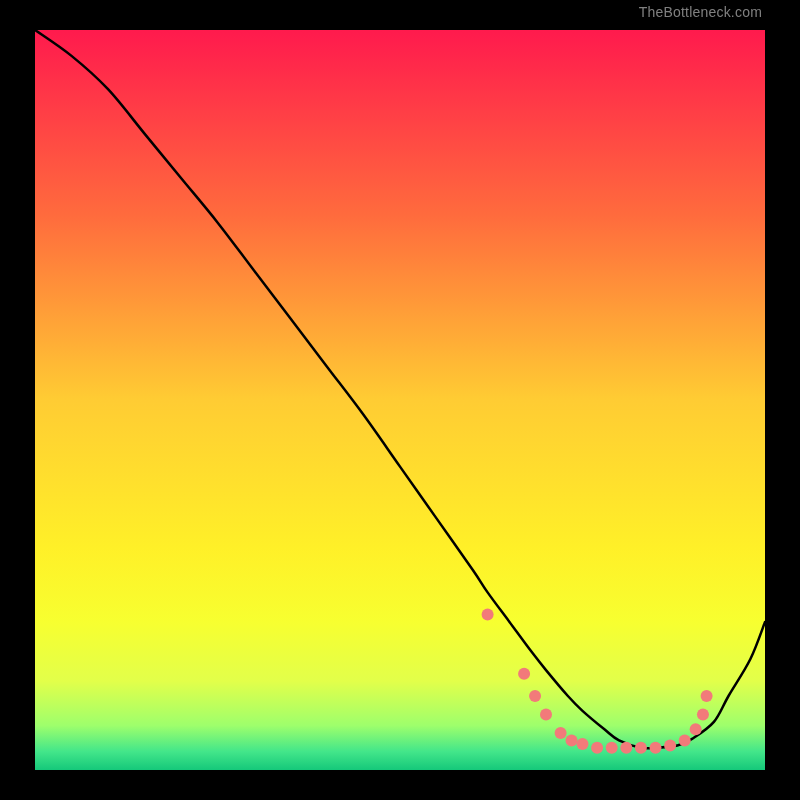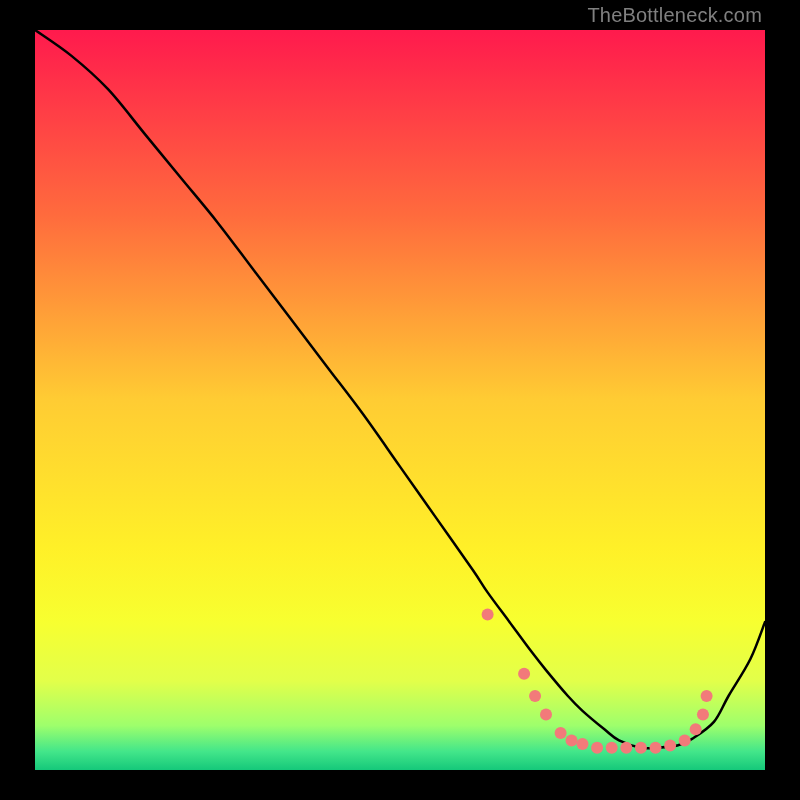--- a/index.html
+++ b/index.html
@@ -24,21 +24,21 @@
     left: 0;
     top: 0;
     width: 730px;
     height: 740px;
   }
   .watermark {
     position: absolute;
     top: 4px;
     right: 38px;
     color: #808080;
-    font-size: 20px;
+    font-size: 14px;
     font-weight: 500;
     letter-spacing: 0.2px;
   }
   svg { display: block; }
 </style>
 </head>
 <body>
 
 <div class="watermark">TheBottleneck.com</div>
 

